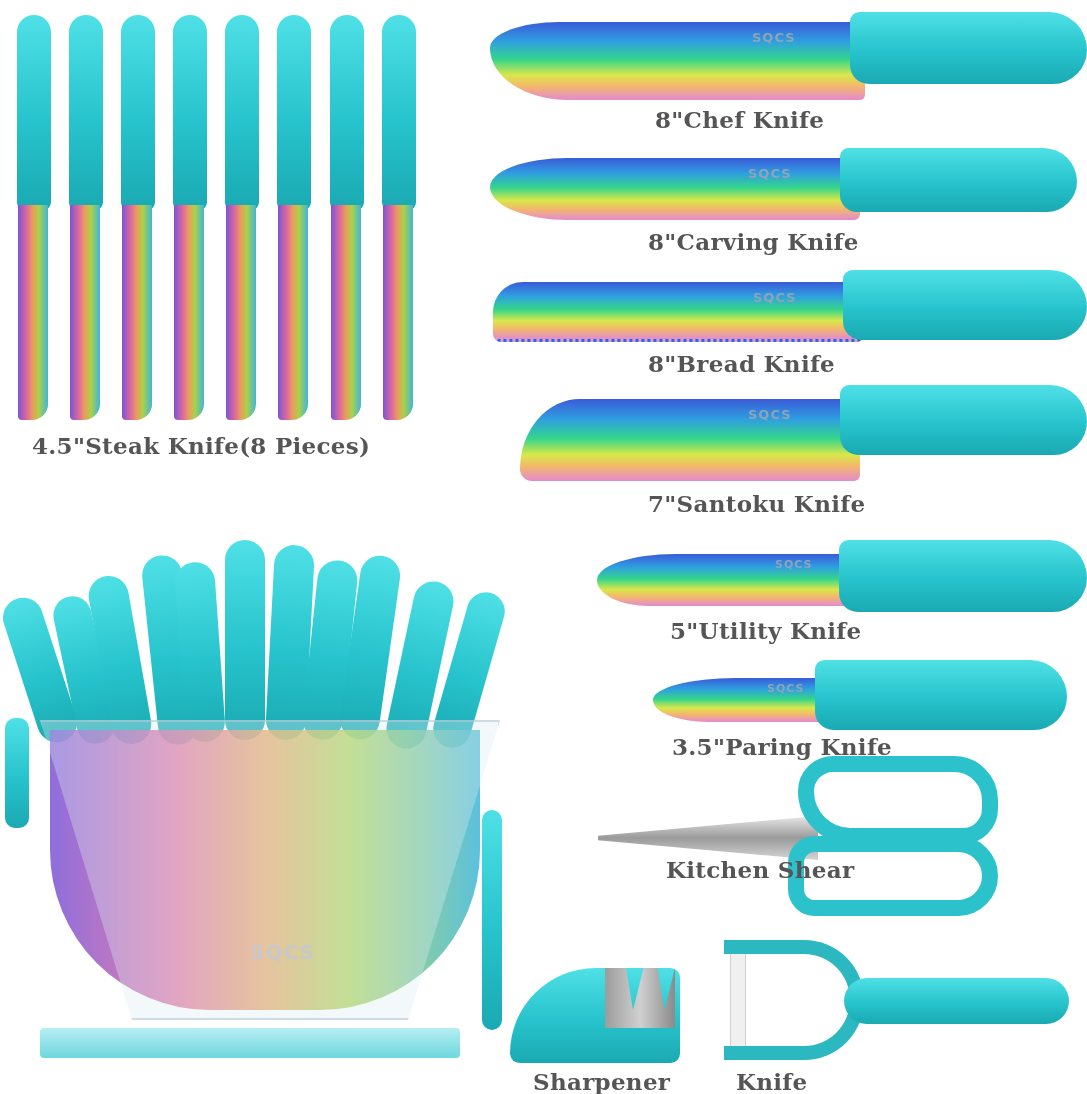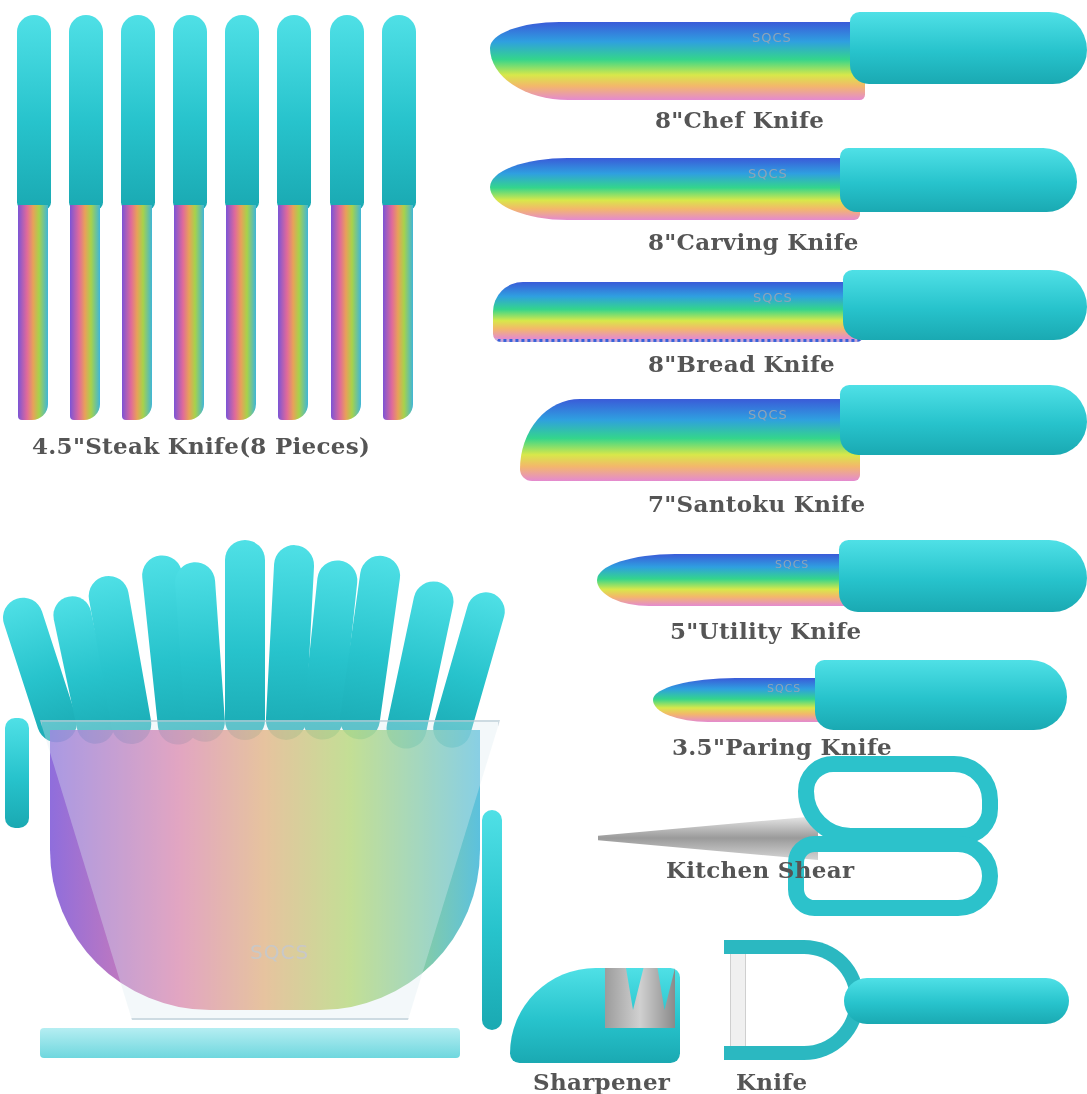--- a/index.html
+++ b/index.html
@@ -1,20 +1,20 @@
 <!DOCTYPE html>
 <html><head>
 <meta charset="utf-8">
 <style>
   * { margin:0; padding:0; box-sizing:border-box; }
   body { width:1087px; height:1094px; background:#ffffff; position:relative; overflow:hidden; font-family:"DejaVu Serif", serif; }
   .label { position:absolute; font-family:"DejaVu Serif", serif; font-weight:bold; color:#555555; font-size:23px; white-space:nowrap; letter-spacing:0.3px; }
   .abs { position:absolute; }
   .handle { background:linear-gradient(180deg,#4fe0e6 0%,#27c3cc 55%,#1aa9b2 100%); }
-  .brand { position:absolute; font-family:"DejaVu Sans", sans-serif; font-size:13px; color:#8ea4b8; letter-spacing:1px; }
+  .brand { position:absolute; font-family:"DejaVu Sans", sans-serif; font-size:13px; color:#8ea4b8; letter-spacing:1px;font-weight:bold; }
   .rainbow-h { background:linear-gradient(180deg,#3a5bd8 0%,#2f9fe0 25%,#34d58c 48%,#d8e84a 68%,#f3b86a 82%,#e48ad0 100%); }
   .rainbow-v { background:linear-gradient(90deg,#7b54d6 0%,#e06a9a 30%,#e8a05a 50%,#a8d24a 70%,#3fb6d8 100%); }
 </style>
 </head>
 <body>
 
 <div class="abs" style="left:0;top:0;width:430px;height:430px;">
 
   <div class="abs" style="left:14px;top:15px;width:42px;height:405px;">
     <div class="abs handle" style="left:3px;top:0;width:34px;height:195px;border-radius:18px 18px 8px 8px;"></div>

